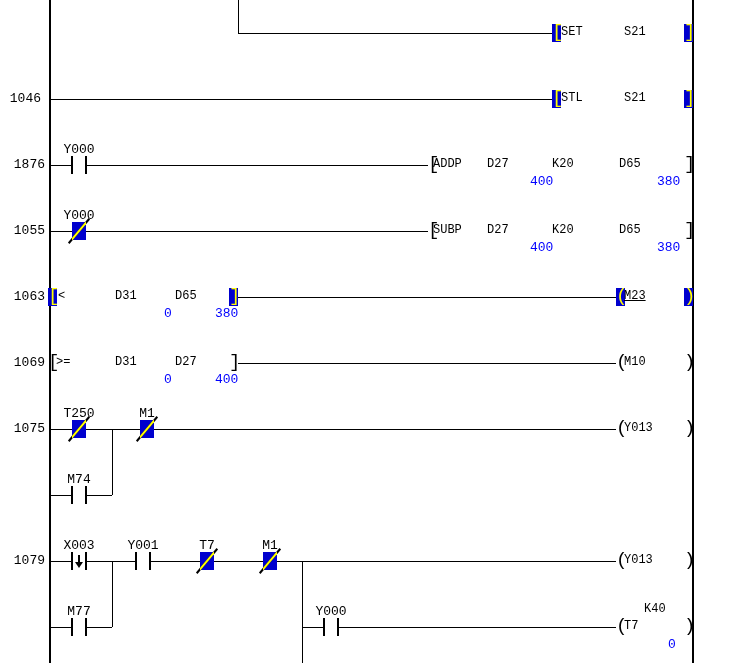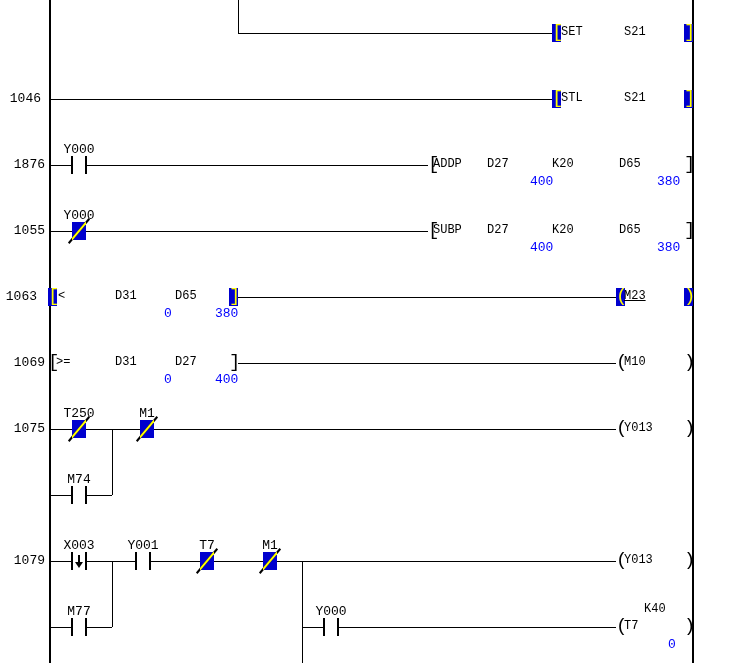--- a/index.html
+++ b/index.html
@@ -40,21 +40,21 @@
     <div class="wire" style="left: 112px; top: 429px; width: 1px; height: 66px;"></div>
     <div class="wire" style="left: 49px; top: 495px; width: 63px; height: 1px;"></div>
     <div class="wire" style="left: 49px; top: 561px; width: 567px; height: 1px;"></div>
     <div class="wire" style="left: 112px; top: 561px; width: 1px; height: 66px;"></div>
     <div class="wire" style="left: 49px; top: 627px; width: 63px; height: 1px;"></div>
     <div class="wire" style="left: 302px; top: 561px; width: 1px; height: 102px;"></div>
     <div class="wire" style="left: 302px; top: 627px; width: 314px; height: 1px;"></div>
     <div class="step" style="left: 4px; top: 92px;">1046</div>
     <div class="step" style="left: 8px; top: 158px;">1876</div>
     <div class="step" style="left: 8px; top: 224px;">1055</div>
-    <div class="step" style="left: 0; top: 290px;">1063</div>
+    <div class="step" style="left: 8px; top: 290px;">1063</div>
     <div class="step" style="left: 8px; top: 356px;">1069</div>
     <div class="step" style="left: 8px; top: 422px;">1075</div>
     <div class="step" style="left: 8px; top: 554px;">1079</div>
     <div class="contact" style="left: 71px; top: 156px; width: 16px; height: 18px;">
       <div class="bar" style="left: 0px;"></div>
       <div class="bar" style="left: 14px;"></div>
     </div>
     <div class="clabel" style="left: 57px; top: 143px;">Y000</div>
     <div class="contact" style="left: 72px; top: 222px; width: 14px; height: 18px; background: rgb(0, 0, 206);">
       <div class="slash" style="background: rgb(0, 0, 0);"></div>

